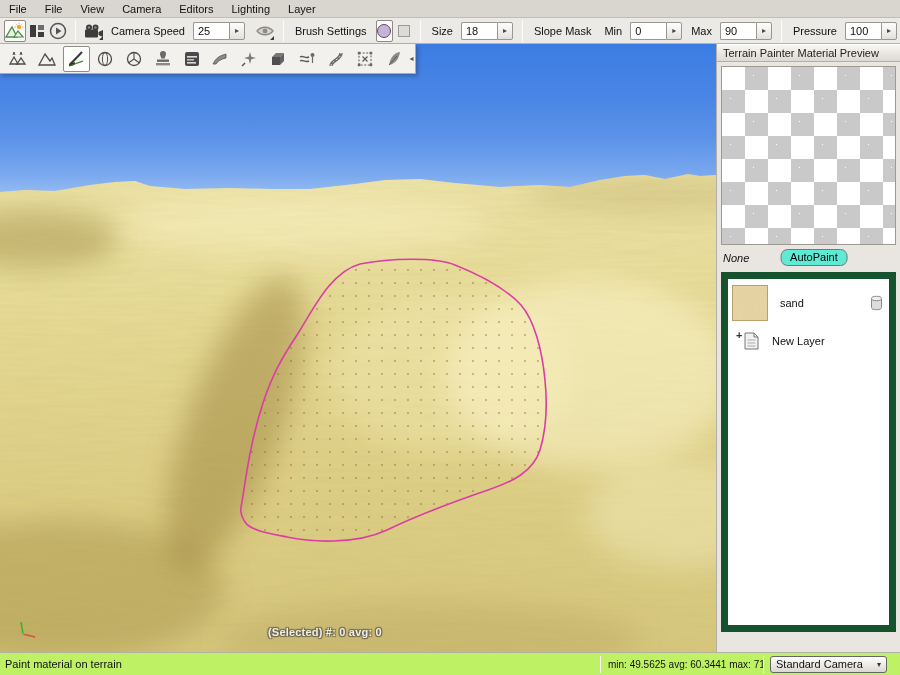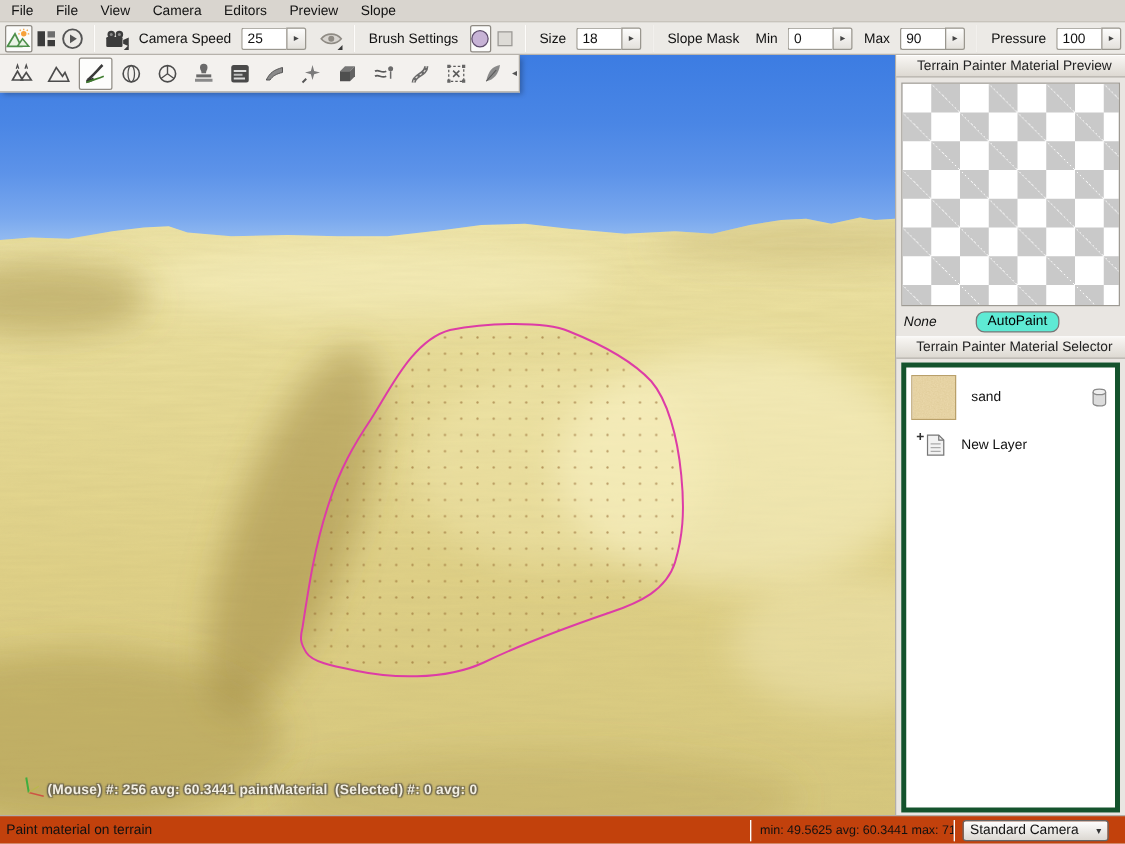--- a/index.html
+++ b/index.html
@@ -32,60 +32,60 @@
   
   .viewport { position:absolute; left:0; top:44px; width:716px; height:608px; overflow:hidden;
     background:linear-gradient(180deg,#3c7ce2 0px,#4a86e5 55px,#5d93e9 95px,#79a8ee 130px,#95bcf1 150px,#a8c8f3 170px); }
   .terrain-svg { position:absolute; left:0; top:0; }
   .vp-overlay-text { position:absolute; font-weight:bold; color:#f3efe2; letter-spacing:.2px;
     text-shadow:1px 1px 1px #6b6450,-1px 1px 1px #6b6450,1px -1px 1px #6b6450,-1px -1px 1px #6b6450; white-space:nowrap; }
   .gizmo { position:absolute; left:17px; top:574px; }
 
   
   .rpanel { position:absolute; left:716px; top:44px; width:184px; height:608px; background:#e9e6e2; border-left:1px solid #b3afa8; }
-  .phead { height:18px; line-height:17px; padding-left:6px; background:linear-gradient(#f8f6f3,#ddd9d2); border-top:1px solid #fff; border-bottom:1px solid #b3afa8; white-space:nowrap; overflow:hidden; color:#222;text-align:center; }
+  .phead { height:18px; line-height:17px; padding-left:6px; background:linear-gradient(#f8f6f3,#ddd9d2); border-top:1px solid #fff; border-bottom:1px solid #b3afa8; white-space:nowrap; overflow:hidden; color:#222; }
   .checker { margin:4px; height:179px; border:1px solid #9e9a93; background-color:#fff;
     background-image:linear-gradient(45deg,#c9c9c9 25%,transparent 25%,transparent 75%,#c9c9c9 75%),
                      linear-gradient(45deg,#c9c9c9 25%,transparent 25%,transparent 75%,#c9c9c9 75%);
     background-size:46px 46px; background-position:0 0,23px 23px; }
   .autopaint-row { position:relative; height:20px; }
   .none-label { position:absolute; left:6px; top:3px;font-style:italic; }
   .autopaint-btn { position:absolute; left:50%; transform:translateX(-42%); top:0px; padding:1px 9px 2px; border:1px solid #777; border-radius:7px; background:#5eead4; font-size:11px; }
-  .matlist { margin:3px 4px 14px 4px; height:360px; background:#fff; border:4px solid #14532d; padding:2px; overflow:hidden; }
+  .matlist { margin:3px 4px 14px 4px; height:360px; background:#fff; border:7px solid #14532d; padding:2px; overflow:hidden; }
   .mat-row { display:flex; align-items:center; height:44px; position:relative; }
   .mat-thumb { width:36px; height:36px; border:1px solid #b9a06a; margin-left:2px; overflow:hidden; }
   .mat-name { margin-left:12px; }
   .mat-trash { position:absolute; right:4px; top:14px; }
   .newlayer-row { display:flex; align-items:center; height:32px; }
   .nl-icon { margin-left:14px; position:relative; width:18px; height:18px; }
   .nl-plus { position:absolute; left:-8px; top:-3px; font-size:11px; font-weight:bold; color:#333; }
   .nl-label { margin-left:10px; }
 
   
-  .statusbar { position:absolute; left:0; top:652px; width:900px; height:23px; background:#c2410c; border-top:1px solid #b3afa8; display:flex; align-items:center; }
+  .statusbar { position:absolute; left:0; top:652px; width:900px; height:23px; background:#bef264; border-top:1px solid #b3afa8; display:flex; align-items:center; }
   .sb-msg { padding-left:5px; flex:0 0 600px; white-space:nowrap; overflow:hidden; }
   .sb-div { width:1px; height:17px; background:#b6b2ab; border-right:1px solid #fdfcfa; }
   .sb-stats { flex:0 0 162px; padding-left:7px; font-size:10px; white-space:nowrap; overflow:hidden; }
   .sb-combo { margin-left:6px; width:117px; height:17px; border:1px solid #666; border-radius:3px; background:linear-gradient(#fefefe,#dcd8d2); display:flex; align-items:center; padding:0 5px; }
   .sb-combo .val { flex:1; white-space:nowrap; overflow:hidden; }
   .sb-combo .arrow { font-size:8px; color:#333; }
 
   svg { display:block; }
 </style>
 </head>
 <body>
 
 <div class="menubar">
   <span class="menu-item">File</span>
   <span class="menu-item">File</span>
   <span class="menu-item">View</span>
   <span class="menu-item">Camera</span>
   <span class="menu-item">Editors</span>
-  <span class="menu-item">Preview</span>
-  <span class="menu-item">Slope</span>
+  <span class="menu-item">Lighting</span>
+  <span class="menu-item">Layer</span>
 </div>
 
 <div class="toolbar">
   <div class="tbtn sel">
     <span>
       <svg width="20" height="18" viewBox="0 0 20 18">
         <circle cx="14" cy="5" r="2.2" fill="#f6a13a"></circle>
         <g stroke="#f6a13a" stroke-width="1">
             <line x1="14" y1="1" x2="14" y2="2.2"></line>
             <line x1="10.8" y1="5" x2="9.6" y2="5"></line>
@@ -215,21 +215,20 @@
     </g>
     <path d="M360 220 C390 214 436 213 455 221 C485 233 508 247 521 261 C534 276 542 305 545 336 C548 366 546 386 540 406 C533 428 512 438 488 446 C450 459 420 470 387 486 C355 501 310 498 287 493 C267 489 250 486 245 478 C240 470 240 466 242 458 C247 425 252 392 263 359 C272 331 283 312 297 291 C312 268 330 228 360 220 Z" fill="url(#dots)" stroke="#dd3ca6" stroke-width="1.6"></path>
   </svg>
 
   <svg class="gizmo" width="24" height="24" viewBox="0 0 24 24">
     <line x1="6" y1="16" x2="4" y2="4" stroke="#3fae3f" stroke-width="1.6"></line>
     <line x1="6" y1="16" x2="18" y2="19" stroke="#cc5544" stroke-width="1.4"></line>
     <line x1="6" y1="16" x2="14" y2="11" stroke="#b9b94a" stroke-width="1"></line>
   </svg>
 
-  <div class="vp-overlay-text" style="left:38px; top:582px;">(Mouse) #: 256  avg: 60.3441 paintMaterial</div>
   <div class="vp-overlay-text" style="left:268px; top:582px;">(Selected) #: 0  avg: 0</div>
 </div>
 
 <div class="palette">
   <div class="ptool" title="object-editor">
     <svg width="20" height="20" viewBox="0 0 20 20">
       <path d="M2 15 L6 8 L10 15 Z" fill="none" stroke="#4c4c4c" stroke-width="1.3"></path>
       <path d="M9 15 L13 9 L17 15 Z" fill="none" stroke="#4c4c4c" stroke-width="1.3"></path>
       <path d="M5 6 L6 3 L7 6" fill="none" stroke="#4c4c4c" stroke-width="1"></path>
       <path d="M12 6 L13 3 L14 6" fill="none" stroke="#4c4c4c" stroke-width="1"></path>
@@ -325,21 +324,20 @@
   <div class="palette-grip">◂</div>
 </div>
 
 <div class="rpanel">
   <div class="phead">Terrain Painter Material Preview</div>
   <div class="checker"></div>
   <div class="autopaint-row">
     <span class="none-label">None</span>
     <button class="autopaint-btn">AutoPaint</button>
   </div>
-  <div class="phead">Terrain Painter Material Selector</div>
   <div class="matlist">
     <div class="mat-row">
       <div class="mat-thumb">
         <svg width="36" height="36" viewBox="0 0 36 36">
           <defs>
             <filter id="sandtex" x="0" y="0" width="100%" height="100%">
               <feTurbulence type="fractalNoise" baseFrequency="0.9" numOctaves="2" seed="3"></feTurbulence>
               <feColorMatrix type="matrix" values="0.33 0.33 0.33 0 0  0.33 0.33 0.33 0 0  0.33 0.33 0.33 0 0  0 0 0 0 1"></feColorMatrix>
               <feComponentTransfer>
                 <feFuncR type="table" tableValues="0.70 0.88"></feFuncR>

